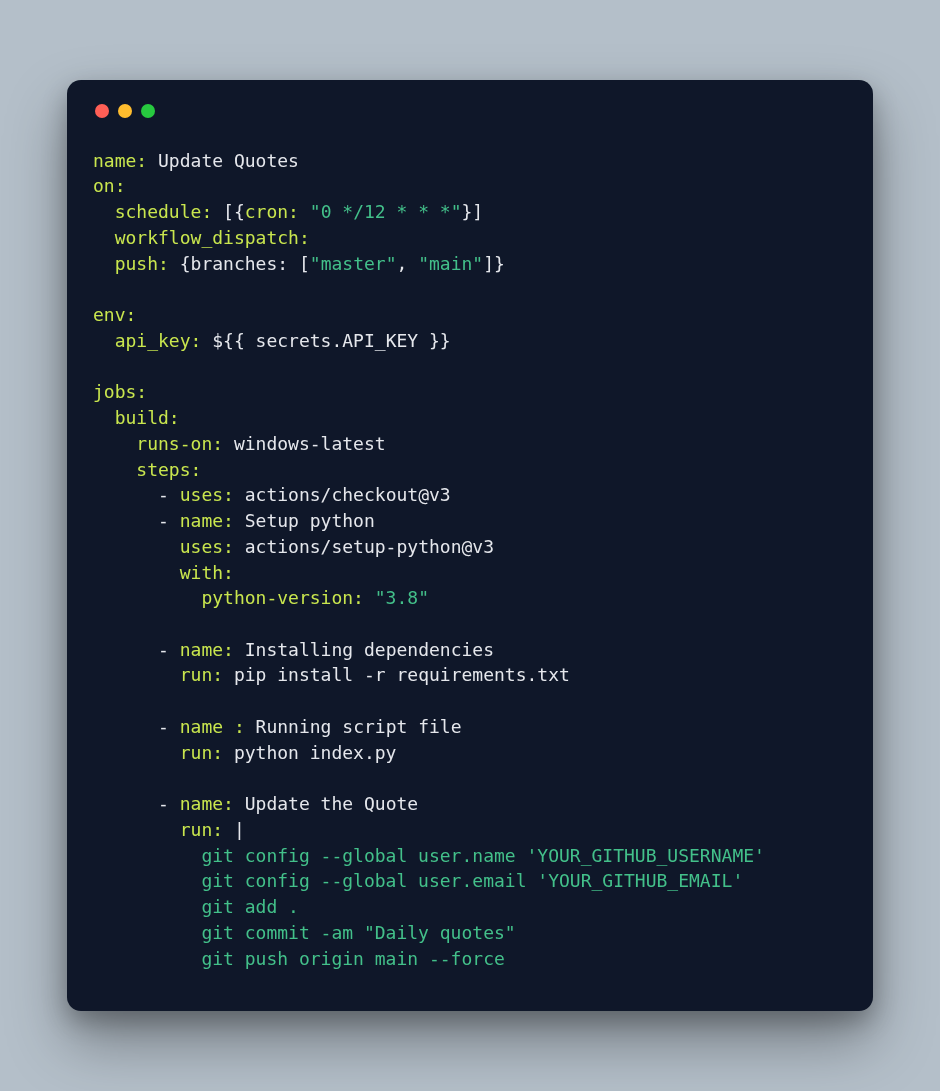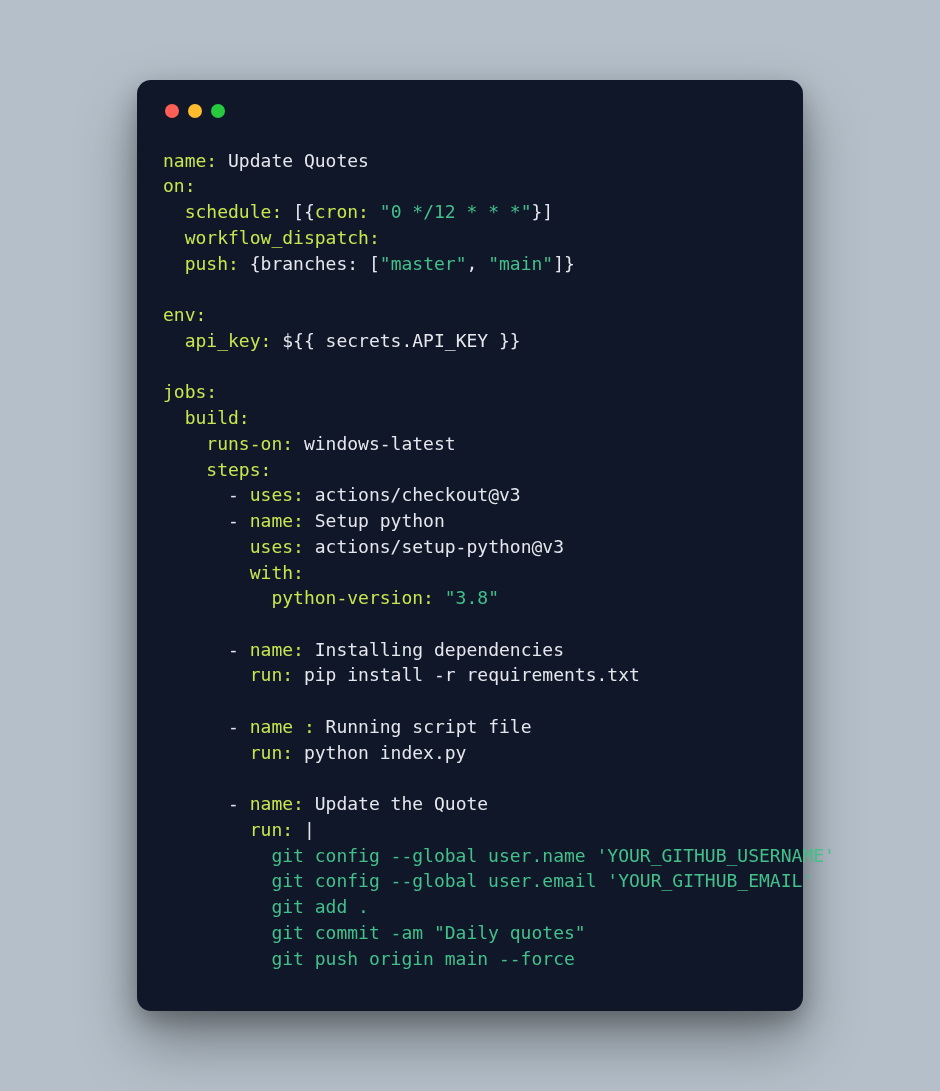--- a/index.html
+++ b/index.html
@@ -8,21 +8,21 @@
     width: 940px;
     height: 1091px;
     display: flex;
     align-items: center;
     justify-content: center;
     font-family: ui-monospace, "SF Mono", "Cascadia Mono", "Menlo", "Consolas", monospace;
     font-size: 18px;
     line-height: 1.43;
   }
   .window {
-    width: 666px;
+    width: 806px;
     background: #0f1729;
     border-radius: 14px;
     box-shadow: 0 30px 60px rgba(0,0,0,0.35), 0 10px 25px rgba(0,0,0,0.25);
     padding: 22px 26px 40px 26px;
     box-sizing: border-box;
   }
   .dots {
     display: flex;
     gap: 9px;
     margin-bottom: 30px;

